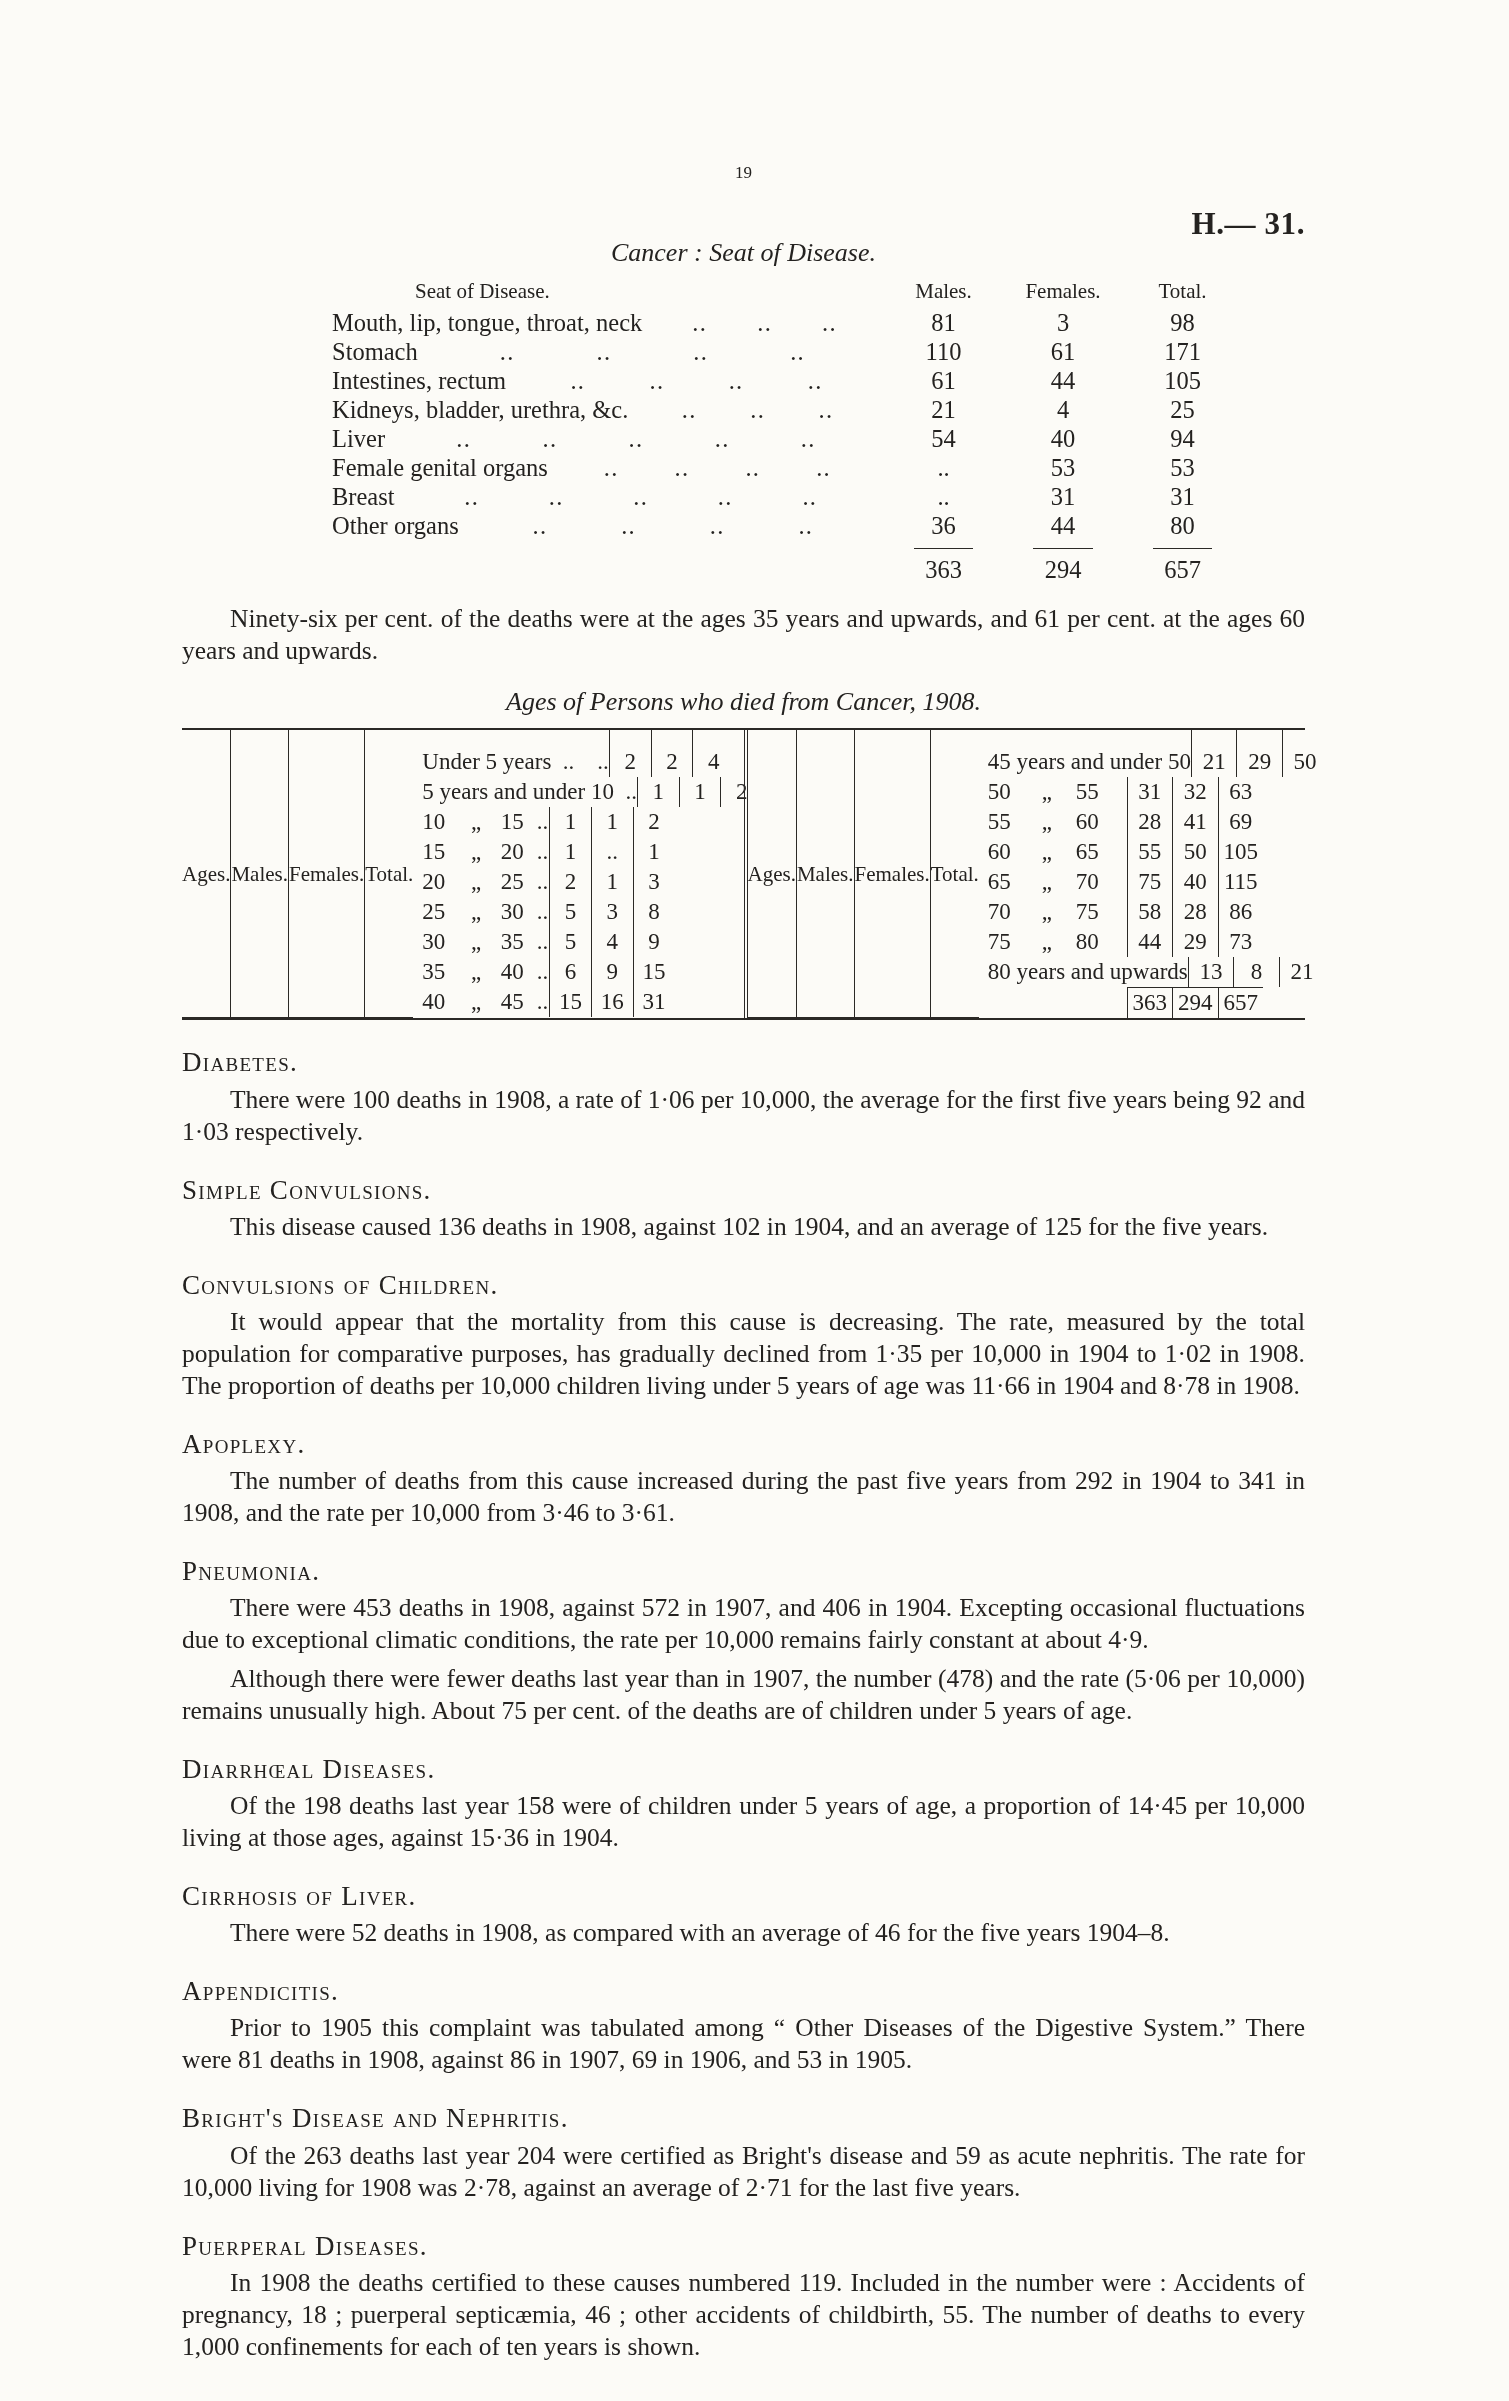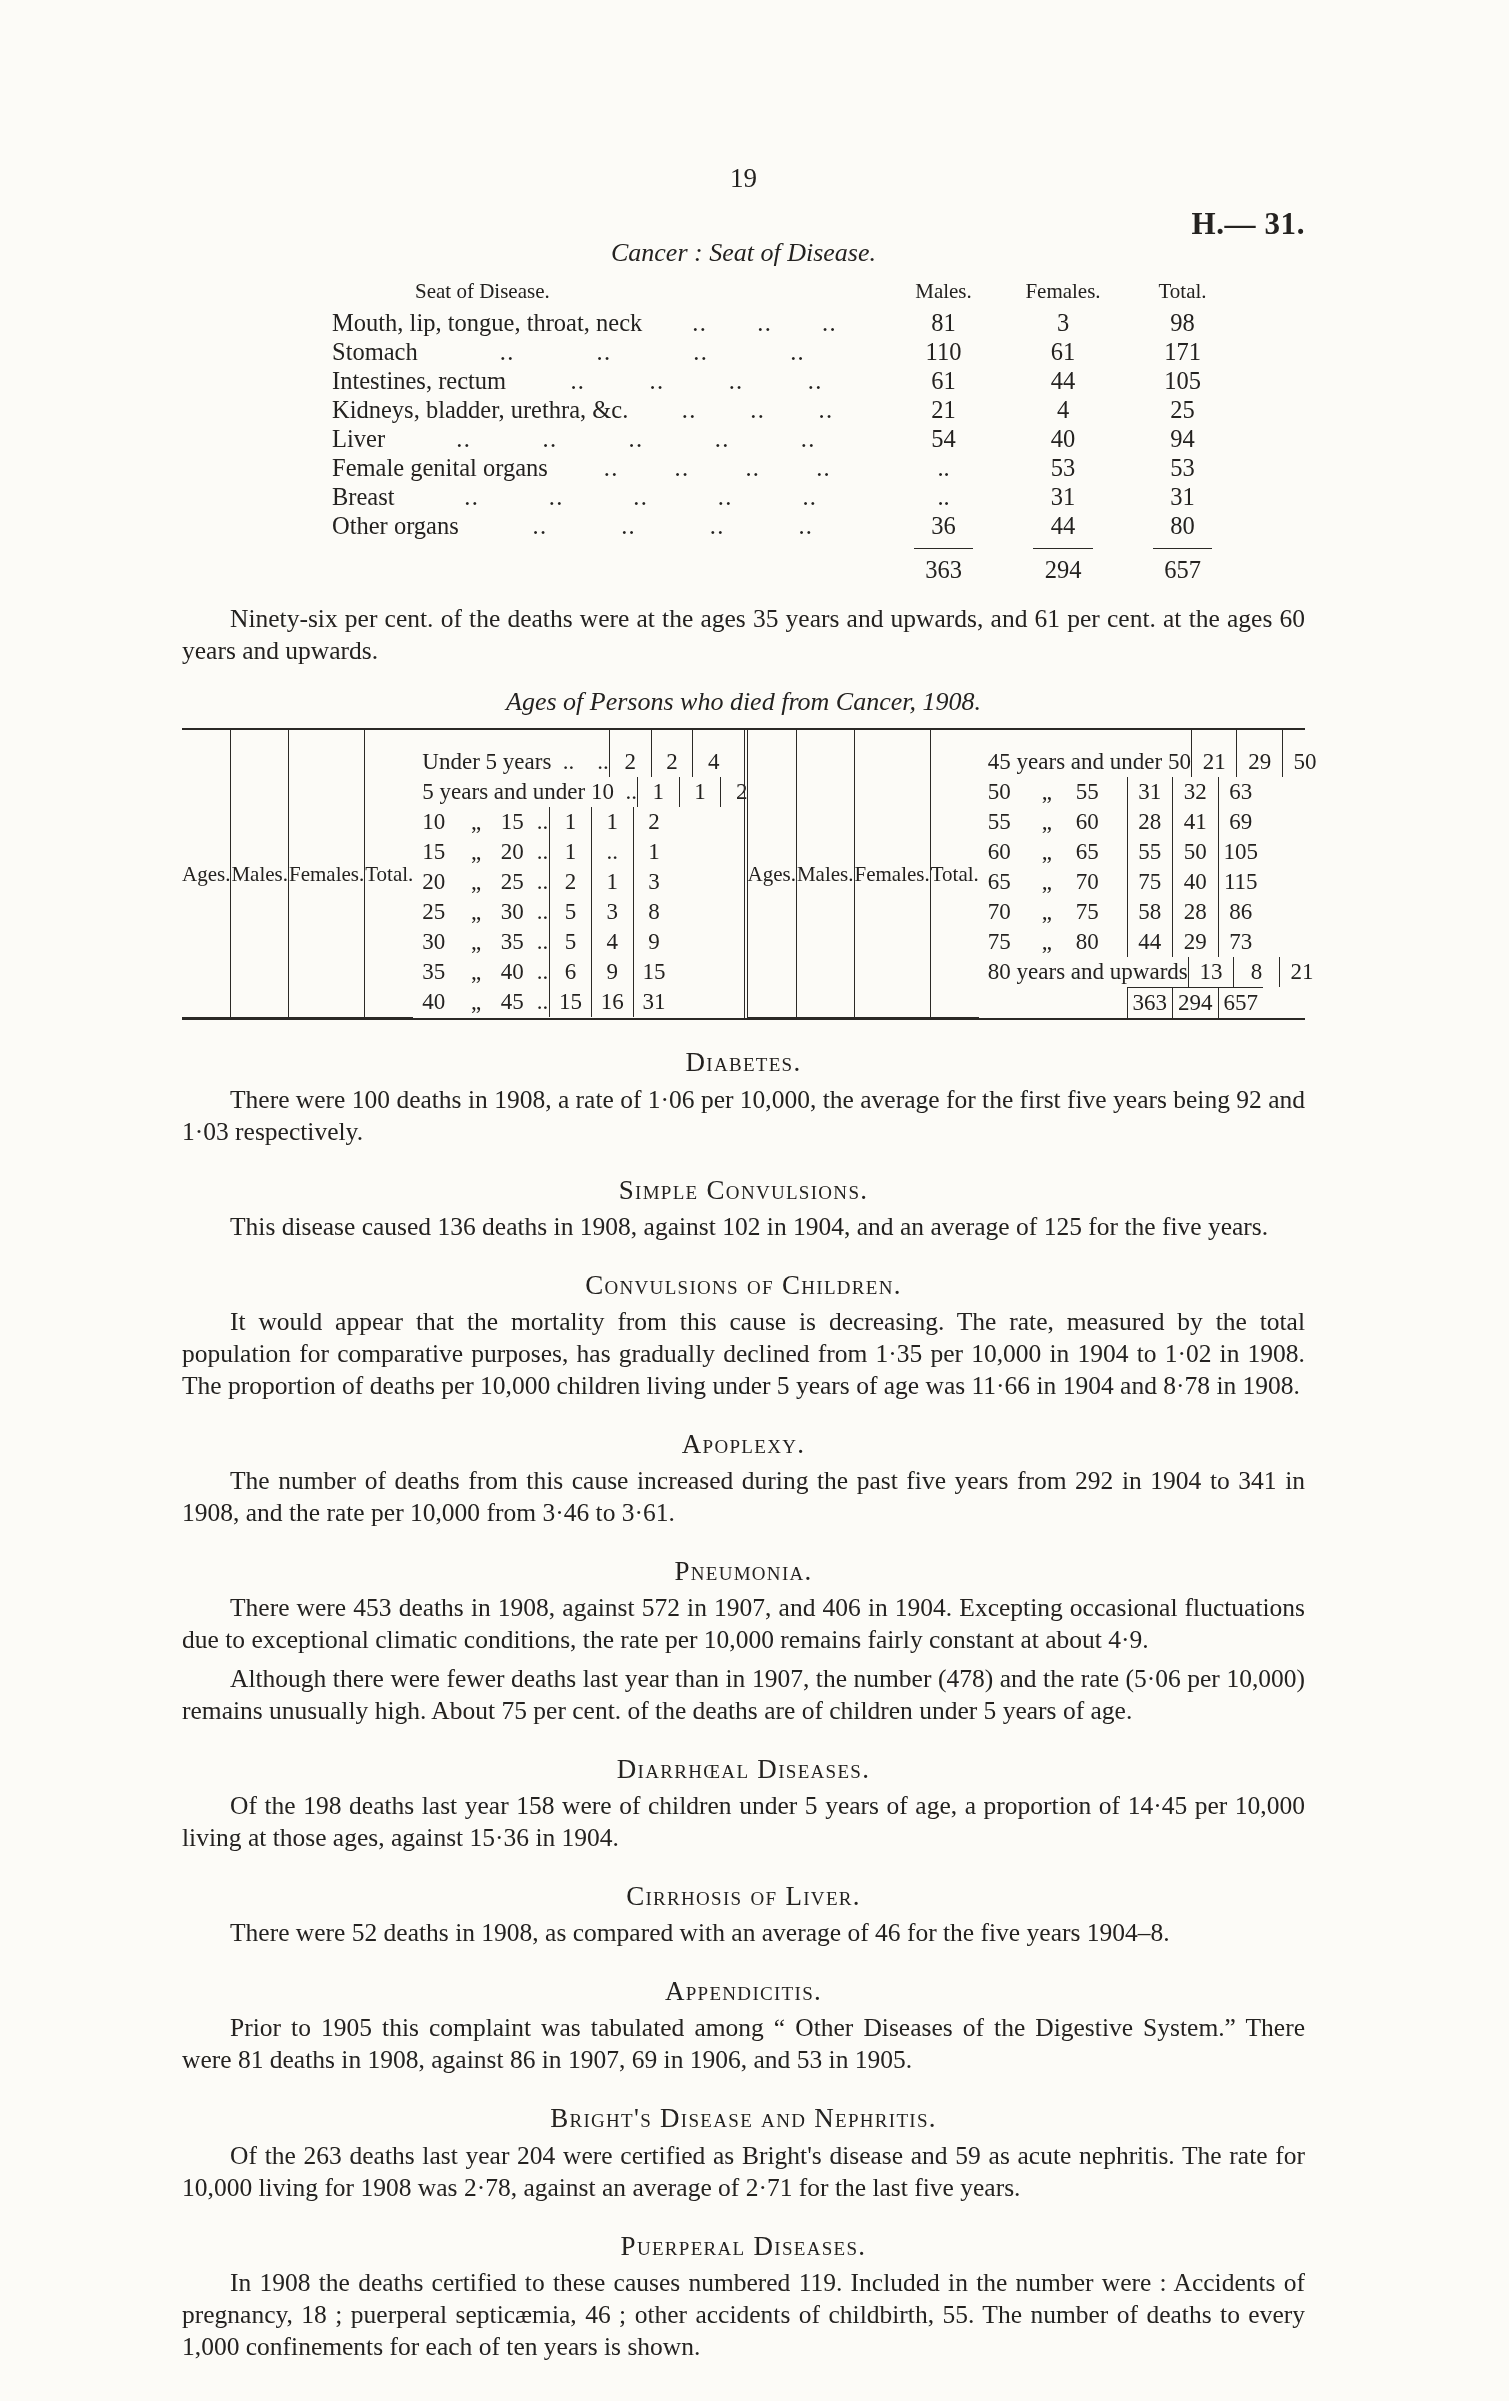--- a/index.html
+++ b/index.html
@@ -10,21 +10,21 @@
     margin: 0 auto;
     background: #fcfbf7;
     color: #242220;
     font-family: "Liberation Serif", "DejaVu Serif", serif;
     box-sizing: border-box;
     padding: 163px 205px 77px 182px;
   }
 
   
   .page-head { position: relative; height: 45px; }
-  .pg-num { position: absolute; left: 0; right: 0; text-align: center; font-size: 27px; }
+  .pg-num { position: absolute; left: 0; right: 0; text-align: center; font-size: 17px; }
   .doc-ref { position: absolute; right: 0; top: -5.2px; font-weight: 700; font-size: 31px; letter-spacing: 0.6px; margin-top: 48px; }
 
   
   .caption { text-align: center; font-style: italic; font-size: 26px; margin-top: 30px; }
   .ages-caption { margin-top: 19.4px; margin-bottom: 11.6px; }
 
   
   .seat-table { margin: 10.3px 0 0 102px; width: 955px; font-size: 24.5px; }
   .st-row { display: flex; align-items: baseline; line-height: 29px; margin-left: 48px; }
   .st-head { font-size: 21px; line-height: 27px; margin-bottom: 2.6px; }
@@ -64,21 +64,21 @@
   .ag-p1 { flex: 0 0 30%; text-align: left; }
   .ag-p2 { flex: 0 0 25%; text-align: center; }
   .ag-p3 { flex: 0 0 25%; text-align: right; }
   .ag-p4 { flex: 1 1 auto; text-align: left; padding-left: 13px; }
   .ag-totals .ag-num { border-top: 1.9px solid #2b2926; }
 
   
   .disease-section { margin-top: 6.5px; }
   .sec-head {
     font-variant: small-caps; font-weight: 400; letter-spacing: 1.3px;
-    font-size: 27px; text-align: center; margin: 27px 0 5.2px;
+    font-size: 27px; text-align: left; margin: 27px 0 5.2px;
   }
 </style>
 </head>
 <body>
 
 <div class="page">
 
   <div class="page-head">
     <span class="pg-num">19</span>
     <span class="doc-ref">H.— 31.</span>

